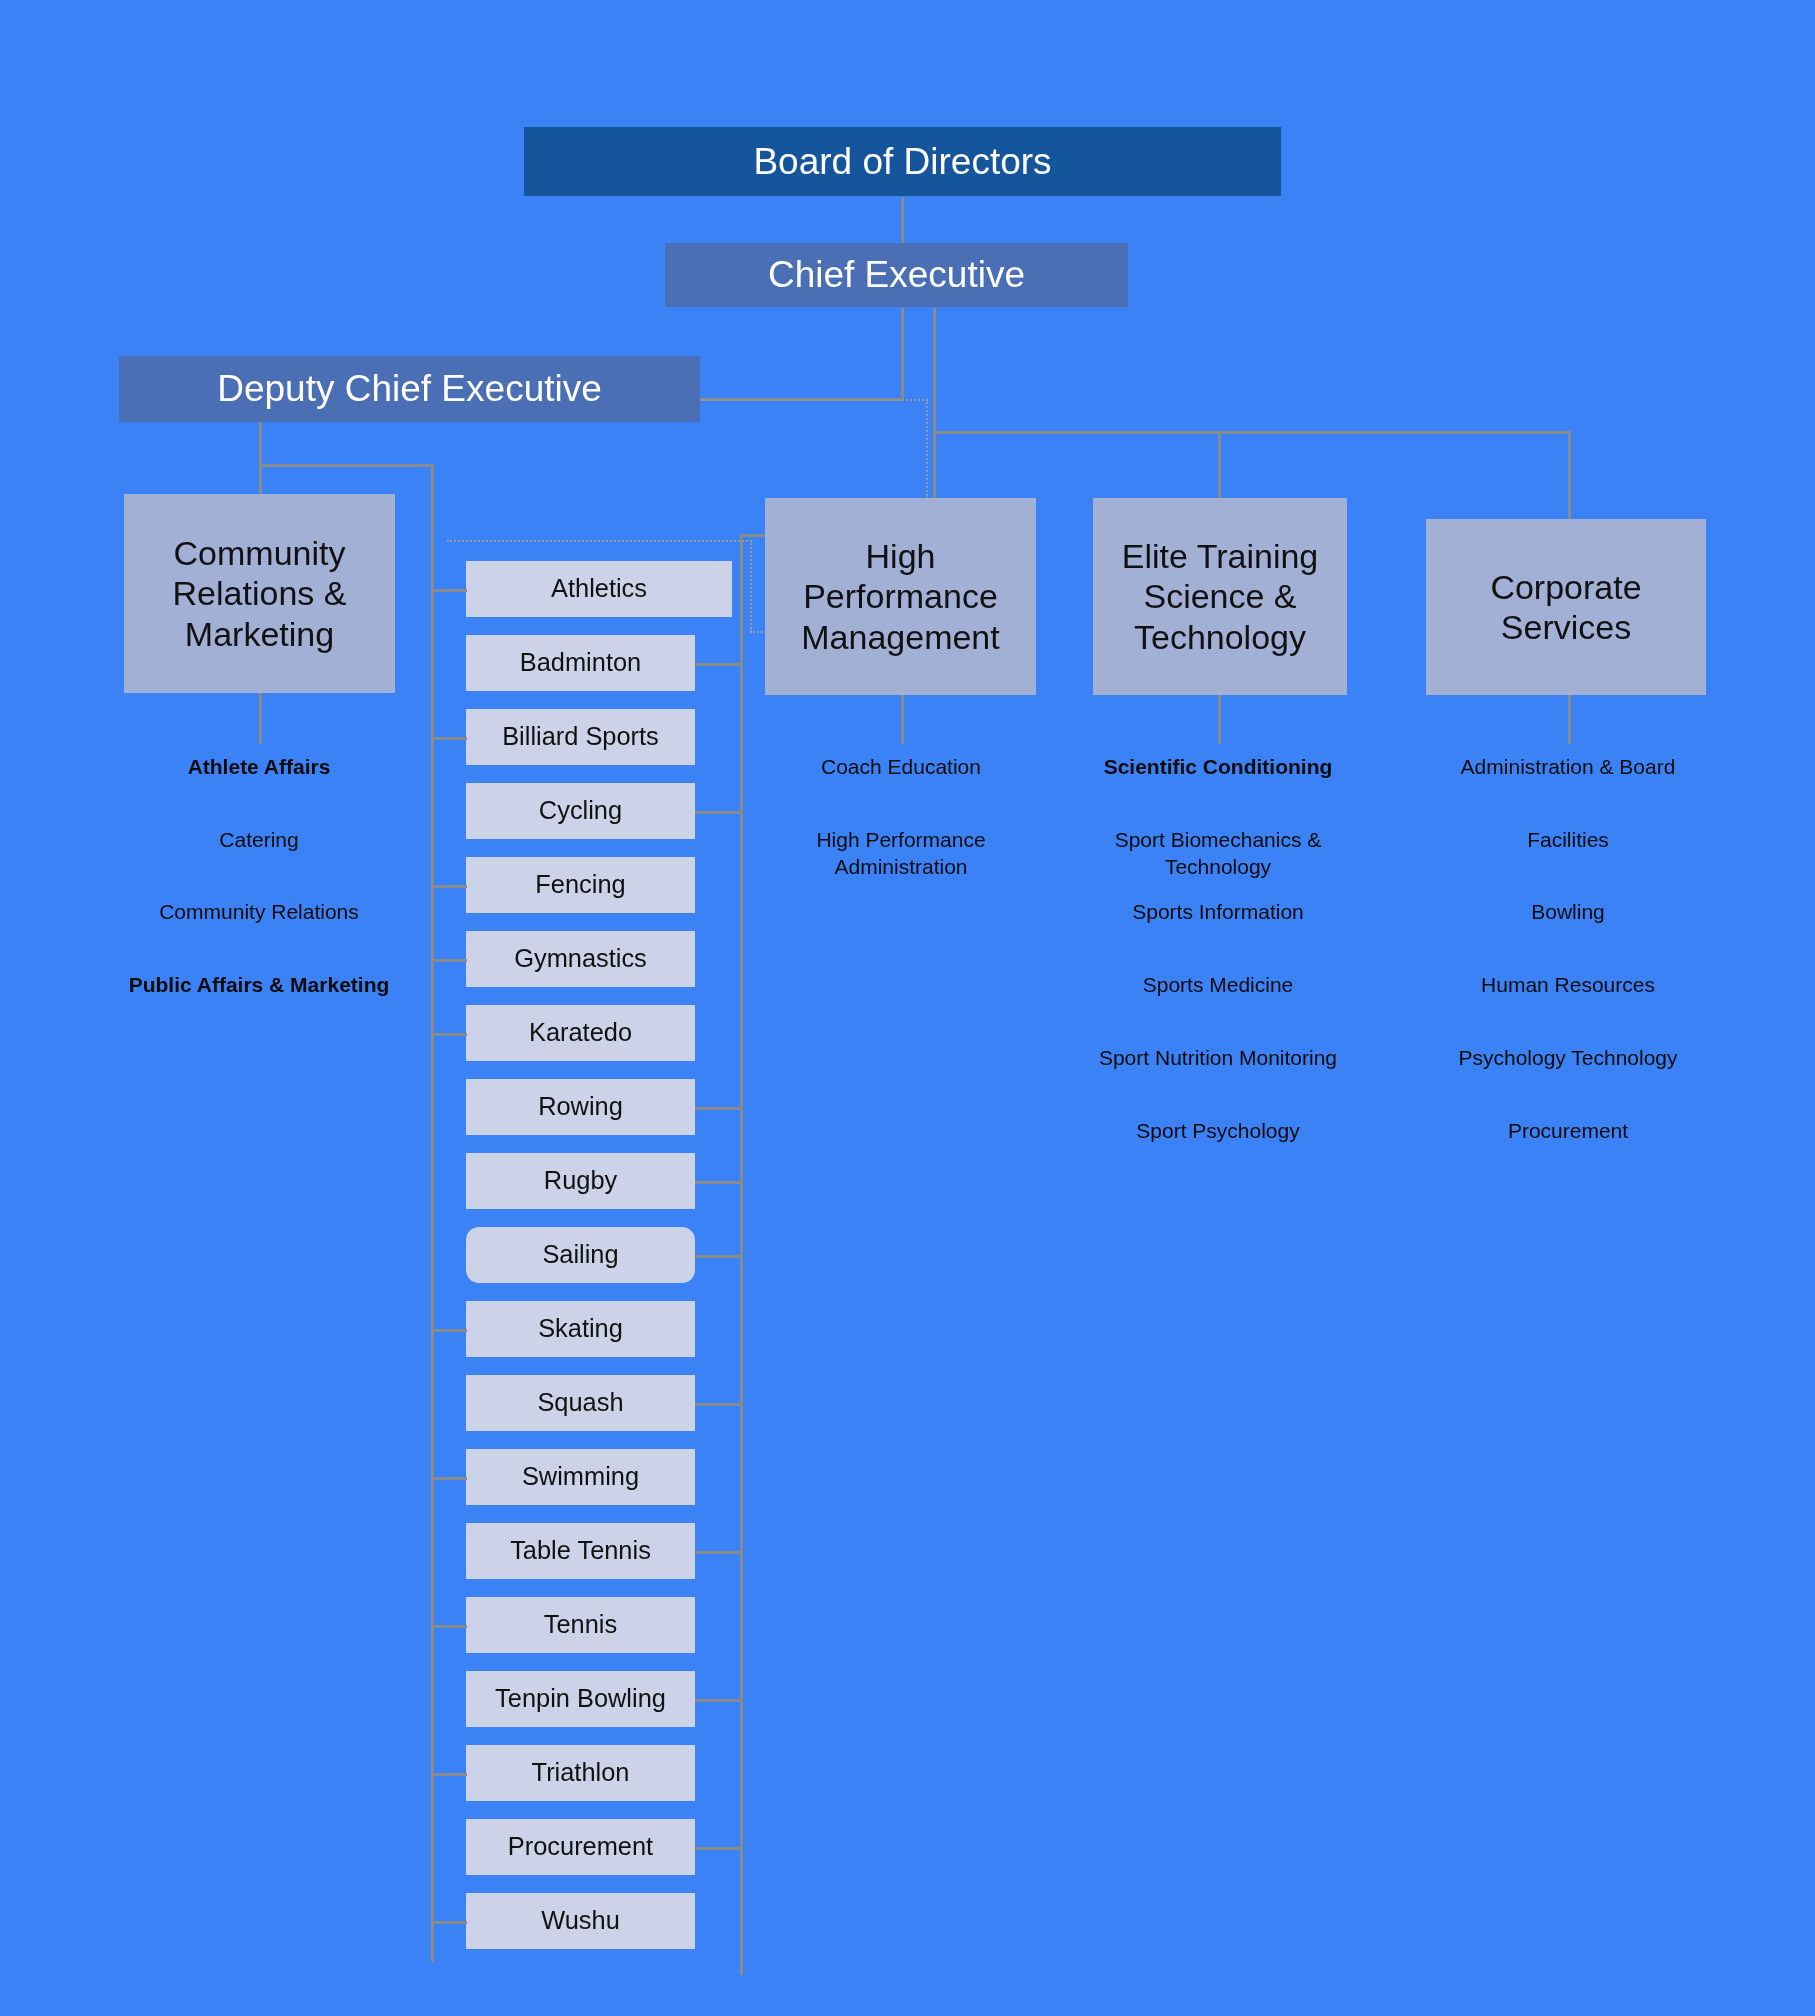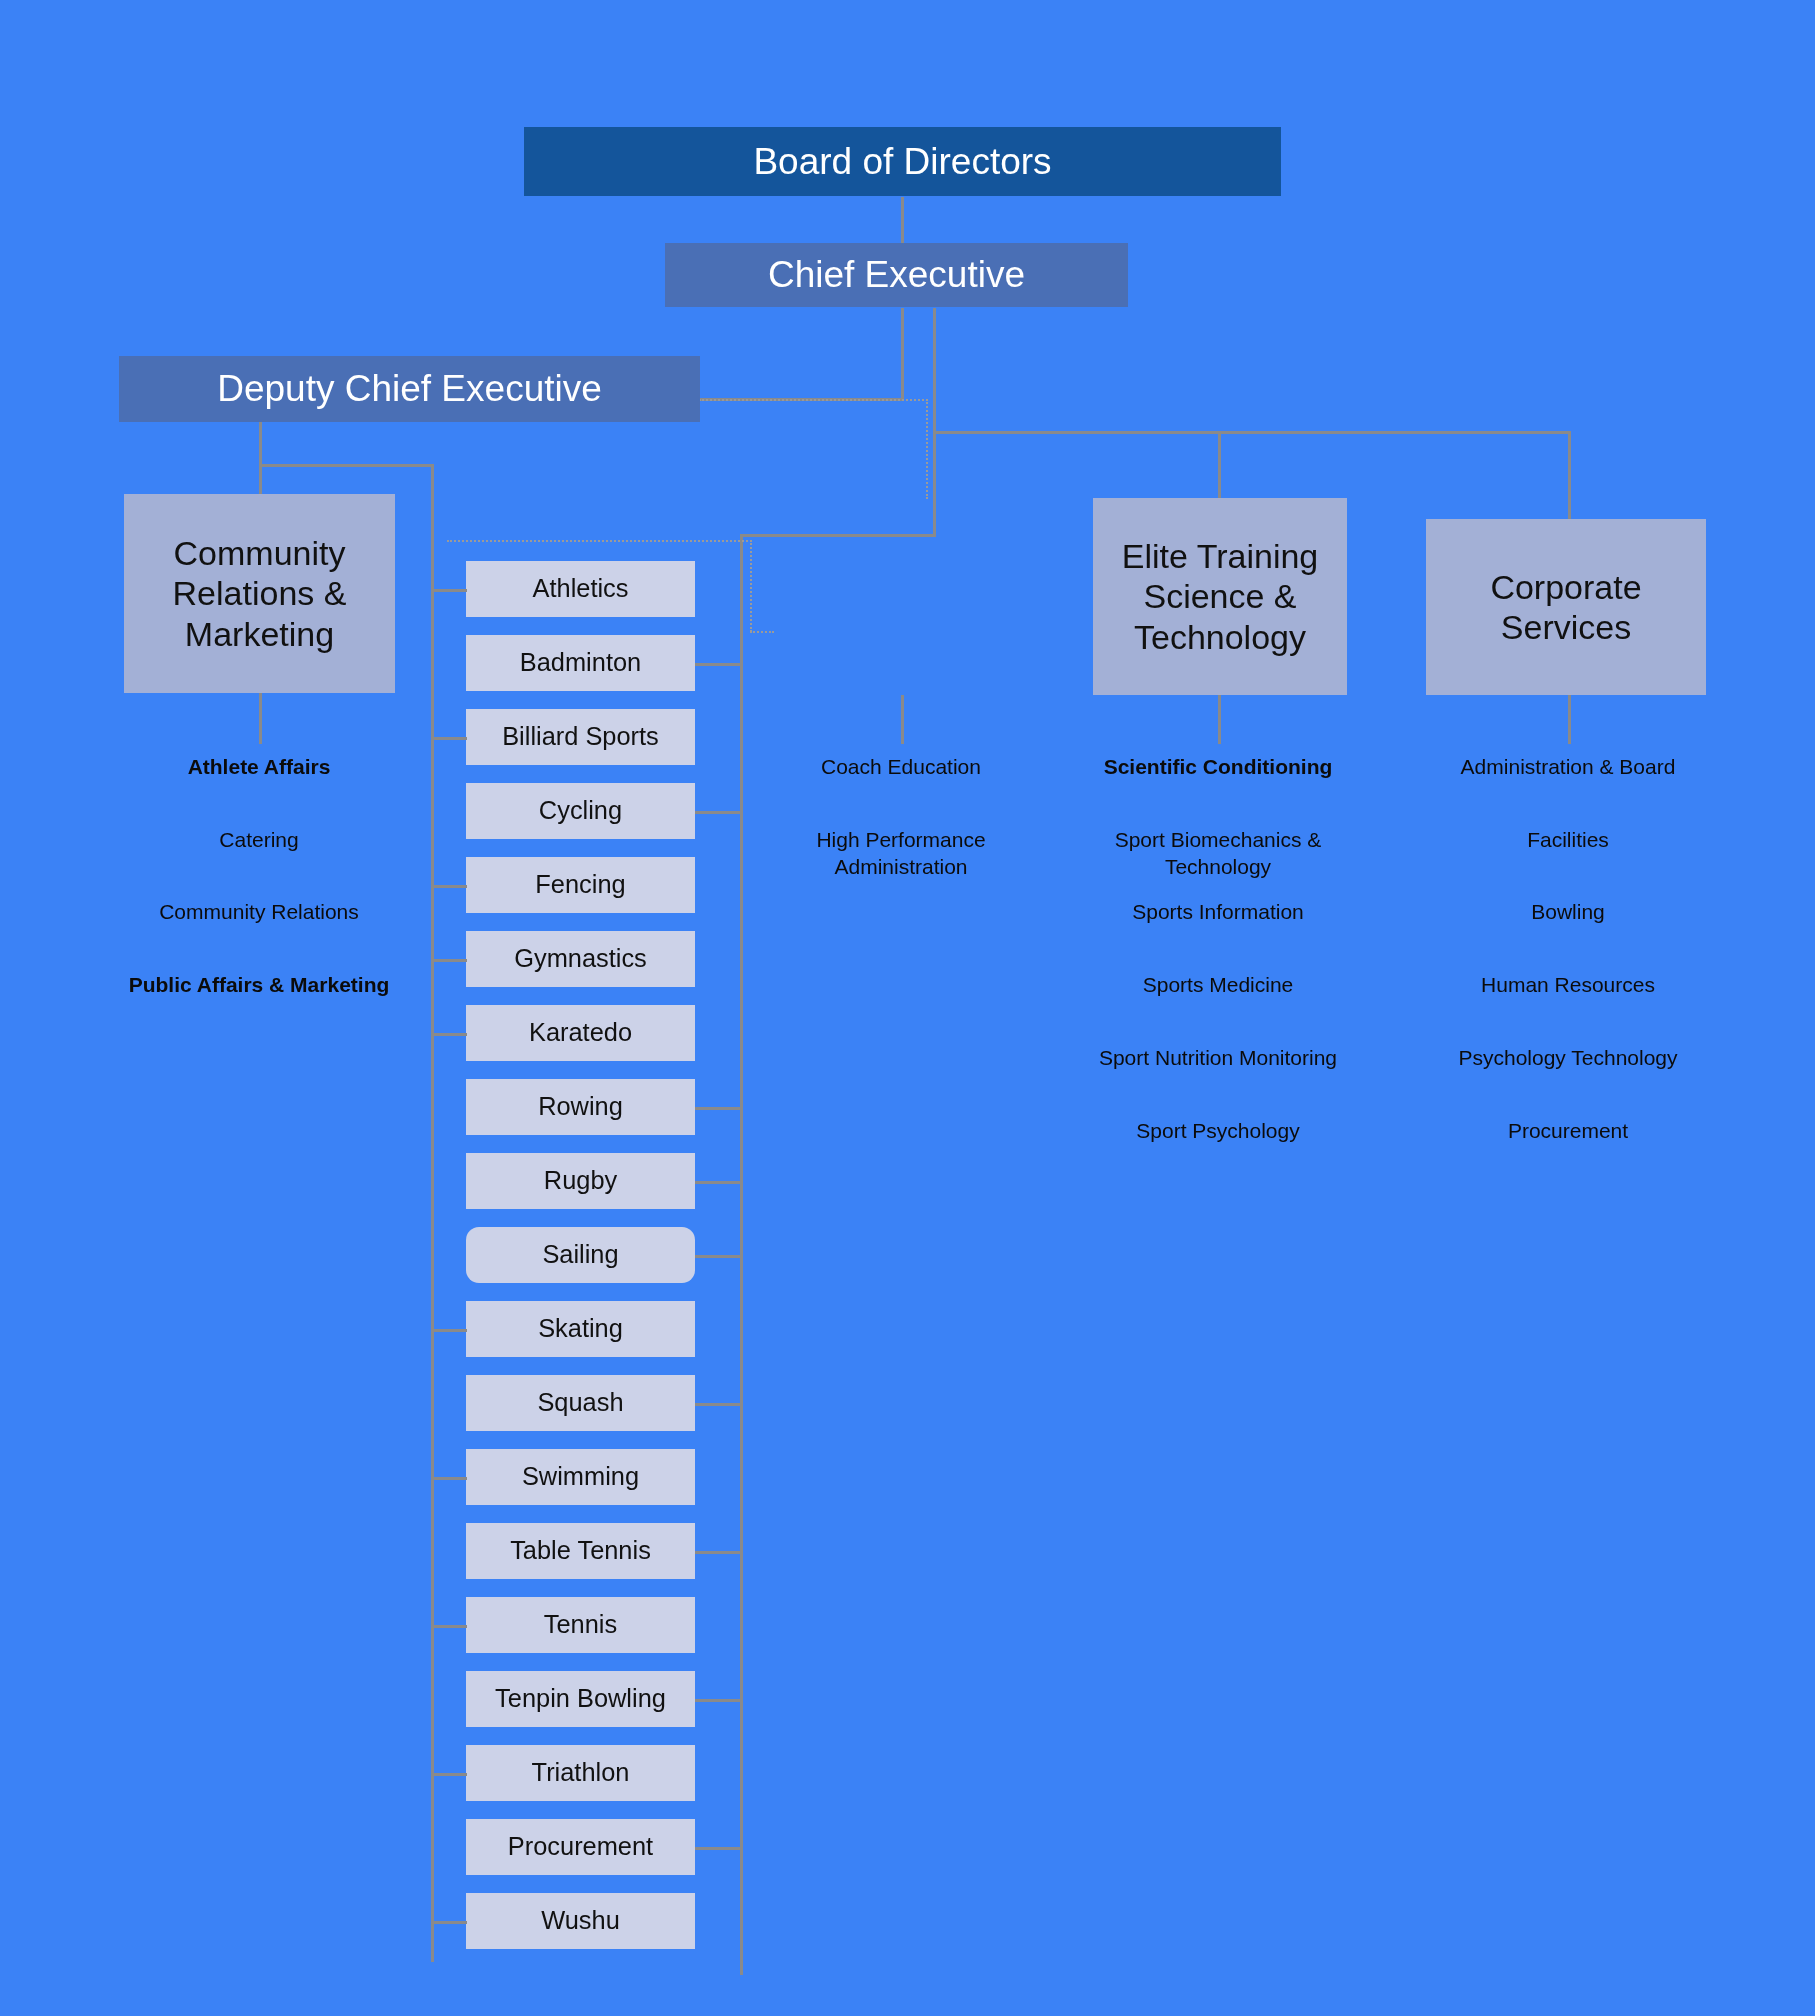--- a/index.html
+++ b/index.html
@@ -65,27 +65,28 @@
   <div class="dash h" style="left:750px;top:631px;width:24px;"></div>
 
   <div class="box lvl-board" style="left:524px;top:127px;width:757px;height:69px;">Board of Directors</div>
 
   <div class="box lvl-exec" style="left:665px;top:243px;width:463px;height:64px;">Chief Executive</div>
 
   <div class="box lvl-exec" style="left:119px;top:356px;width:581px;height:66px;">Deputy Chief Executive</div>
 
   <div class="box lvl-dept" style="left:124px;top:494px;width:271px;height:199px;padding:0 13.6px;">Community Relations &amp; Marketing</div>
 
+  <div class="box lvl-dept" style="left:765px;top:498px;width:271px;height:197px;padding:0 13.6px;">High Performance Management</div>
 
   <div class="box lvl-dept" style="left:1093px;top:498px;width:254px;height:197px;padding:0 12px;">Elite Training Science &amp; Technology</div>
 
   <div class="box lvl-dept" style="left:1426px;top:519px;width:280px;height:176px;padding:0 13.6px;">Corporate Services</div>
 
   <div id="sports-column">
-      <div class="box lvl-sport" style="left: 466px; top: 561px; width: 229px; height: 56px;">Athletics</div>
+      <div class="box lvl-sport" style="left: 466px; top: 561px; width: 266px; height: 56px;">Athletics</div>
       <div class="ln h" style="left: 431px; top: 589px; width: 36px;"></div>
       <div class="box lvl-sport" style="left: 466px; top: 635px; width: 229px; height: 56px;">Badminton</div>
       <div class="ln h" style="left: 695px; top: 663px; width: 45px;"></div>
       <div class="box lvl-sport" style="left: 466px; top: 709px; width: 229px; height: 56px;">Billiard Sports</div>
       <div class="ln h" style="left: 431px; top: 737px; width: 36px;"></div>
       <div class="box lvl-sport" style="left: 466px; top: 783px; width: 229px; height: 56px;">Cycling</div>
       <div class="ln h" style="left: 695px; top: 811px; width: 45px;"></div>
       <div class="box lvl-sport" style="left: 466px; top: 857px; width: 229px; height: 56px;">Fencing</div>
       <div class="ln h" style="left: 431px; top: 885px; width: 36px;"></div>
       <div class="box lvl-sport" style="left: 466px; top: 931px; width: 229px; height: 56px;">Gymnastics</div>

